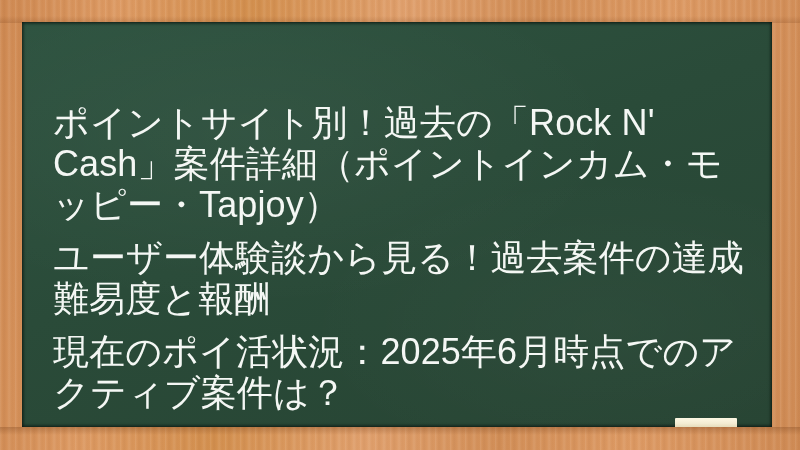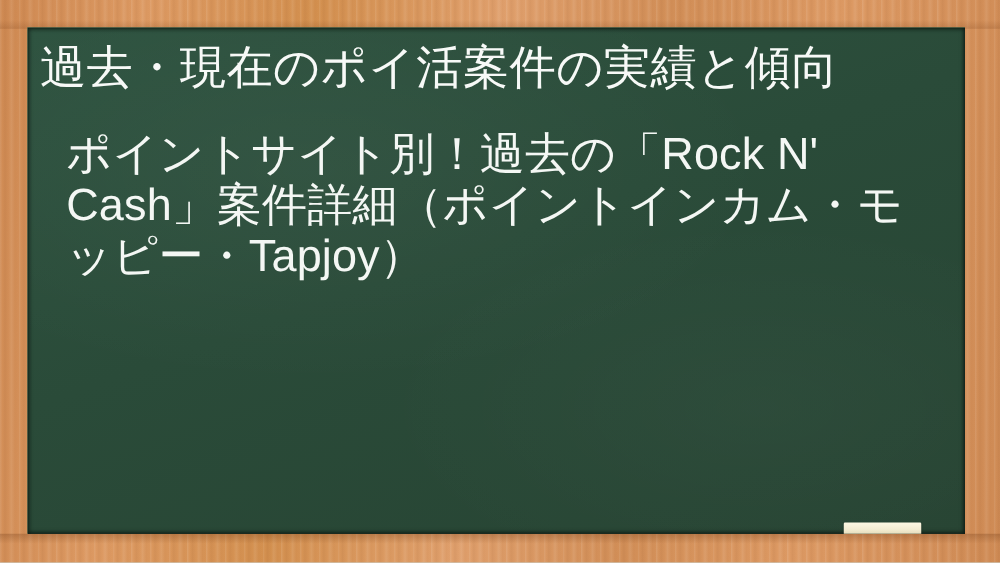--- a/index.html
+++ b/index.html
@@ -130,22 +130,23 @@
 <body>
 
 <div class="slide">
 
   <div class="frame"></div>
   <div class="frame-lip-top"></div>
   <div class="frame-lip-bottom"></div>
 
   <div class="board">
 
-    <div class="board-title">過去・現在のポイ活案件の実績と傾向</div>
 
     <div class="item-list">
       <p class="item">ポイントサイト別！過去の「Rock N' Cash」案件詳細（ポイントインカム・モッピー・Tapjoy）</p>
+      <p class="item">ユーザー体験談から見る！過去案件の達成難易度と報酬</p>
+      <p class="item">現在のポイ活状況：2025年6月時点でのアクティブ案件は？</p>
     </div>
 
     <div class="chalk"></div>
 
   </div>
 </div>
 
 </body></html>

